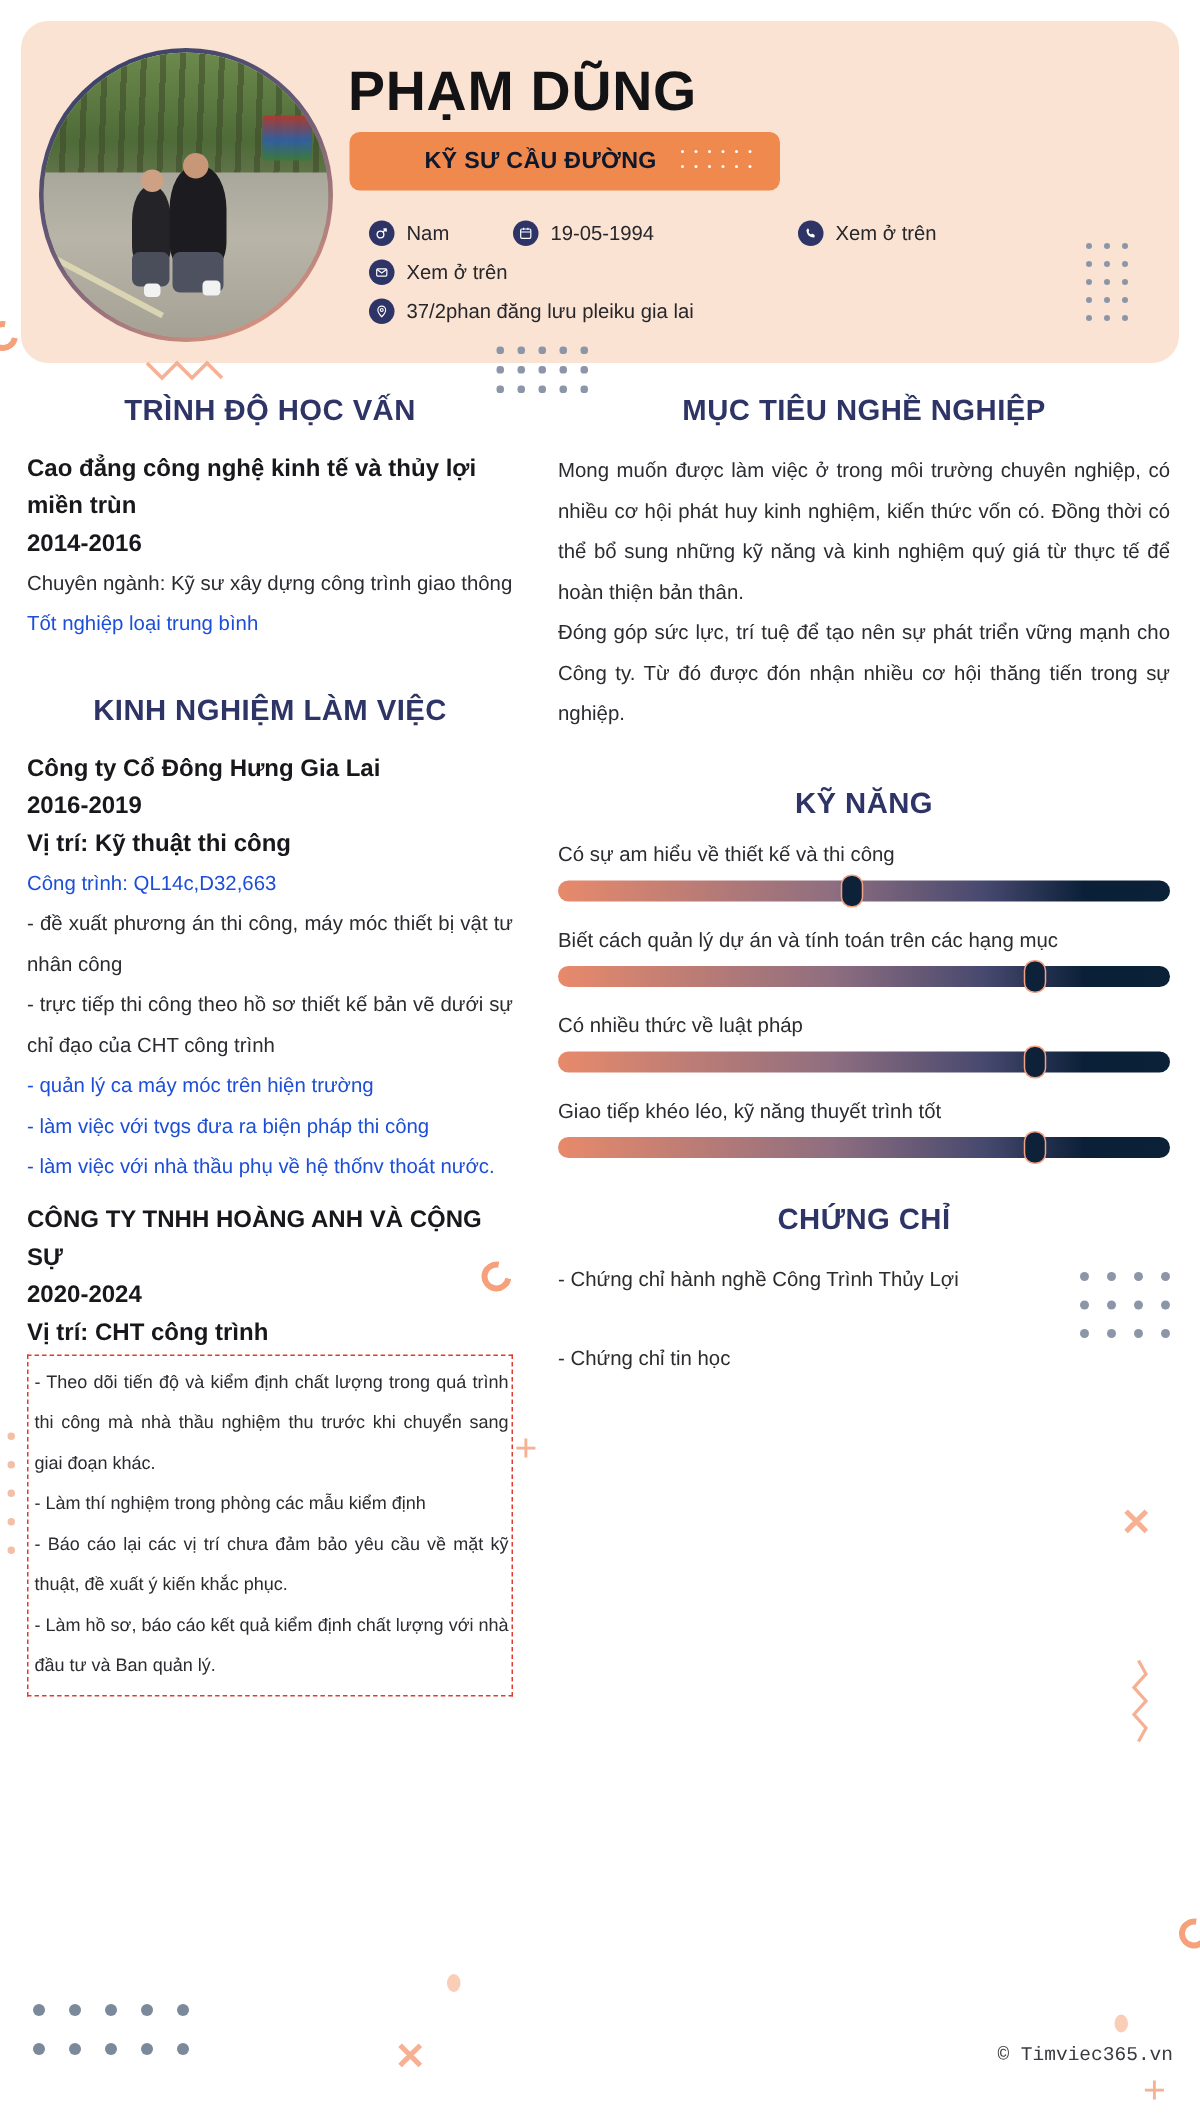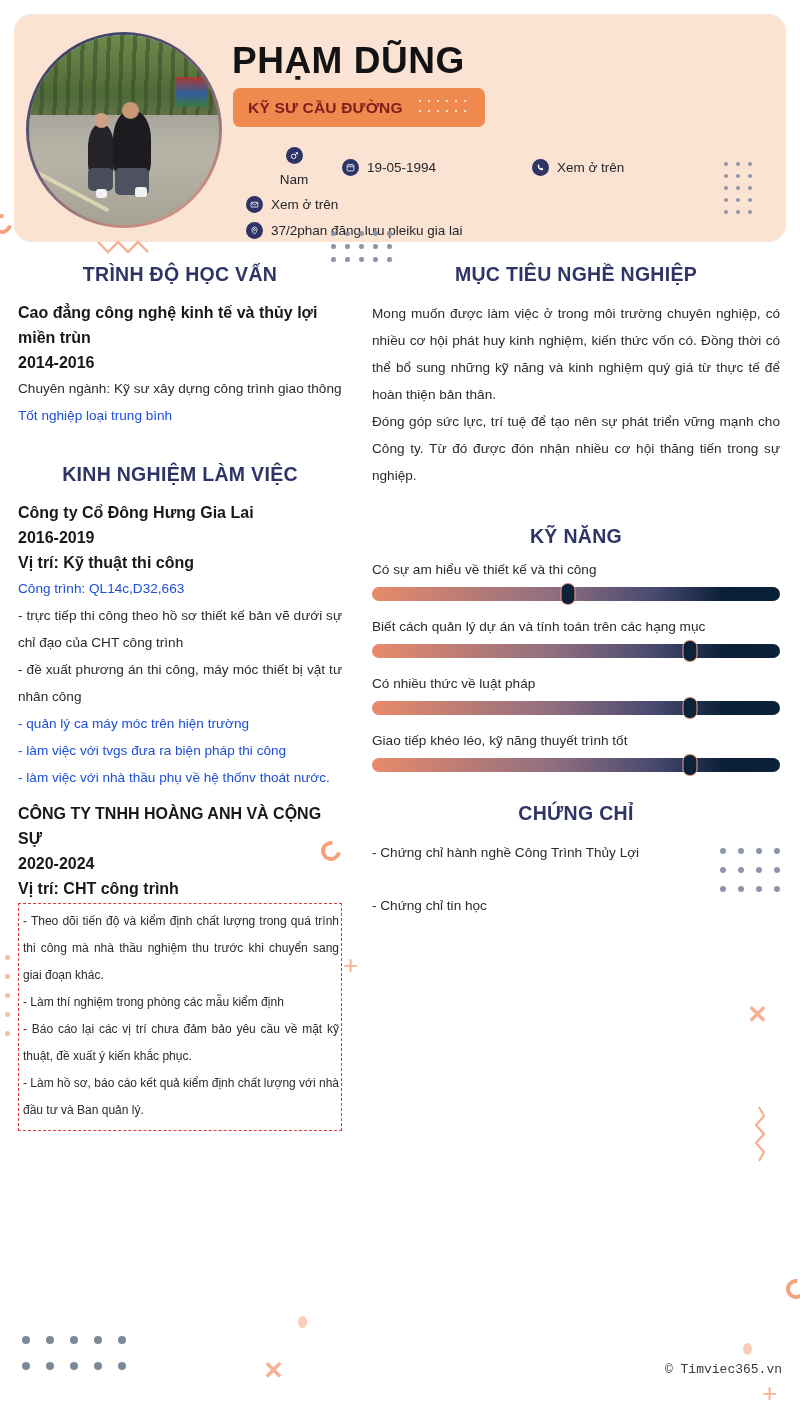--- a/index.html
+++ b/index.html
@@ -62,30 +62,31 @@
   }
   .title-badge {
     position: absolute; left: 219px; top: 74px;
     height: 39px; min-width: 240px;
     background: #F0894E;
     border-radius: 7px;
     display: flex; align-items: center; gap: 16px;
     padding: 0 15px;
   }
   .title-badge .t {
-    color: #7f1d1d; font-weight: 700; font-size: 15.5px; letter-spacing: .2px;
+    color: #0f172a; font-weight: 700; font-size: 15.5px; letter-spacing: .2px;
     white-space: nowrap;
+    margin-left: 35px;
   }
   .badge-dots { display:grid; grid-template-columns: repeat(6, 6px); grid-auto-rows: 6px; gap: 4px 3px; }
   .badge-dots i { width:2.6px; height:2.6px; border-radius:50%; background:#ffffff; display:block; }
 
   .contact-grid { position:absolute; left: 232px; top: 133px; width: 460px; }
   .c-row { display:flex; align-items:center; margin-bottom: 9px; }
   .c-item { display:flex; align-items:center; gap:8px; font-size:13.5px; color:#26262b; }
-  .c-item.gender { width: 96px; flex-direction: column; }
+  .c-item.gender { width: 96px; }
   .c-item.dob { width: 190px; }
   .ic {
     width: 17px; height: 17px; border-radius: 50%;
     background: #2E3566; color:#fff;
     display:flex; align-items:center; justify-content:center;
     font-size: 9px; line-height:1; flex: 0 0 auto;
   }
   .ic svg { display:block; }
 
   .hdr-dots {
@@ -364,22 +365,22 @@
     <div class="body-text">Chuyên ngành: Kỹ sư xây dựng công trình giao thông</div>
     <div class="plain-line">Tốt nghiệp loại trung bình</div>
 
     <h2 class="sec spaced">KINH NGHIỆM LÀM VIỆC</h2>
 
     <div>
       <div class="bold-line">Công ty Cổ Đông Hưng Gia Lai</div>
       <div class="bold-line">2016-2019</div>
       <div class="bold-line">Vị trí: Kỹ thuật thi công</div>
       <div class="plain-line">Công trình: QL14c,D32,663</div>
+      <div class="body-text">- đề xuất phương án thi công, máy móc thiết bị vật tư nhân công</div>
       <div class="body-text">- trực tiếp thi công theo hồ sơ thiết kế bản vẽ dưới sự chỉ đạo của CHT công trình</div>
-      <div class="body-text">- đề xuất phương án thi công, máy móc thiết bị vật tư nhân công</div>
       <div class="plain-line">- quản lý ca máy móc trên hiện trường</div>
       <div class="plain-line">- làm việc với tvgs đưa ra biện pháp thi công</div>
       <div class="plain-line">- làm việc với nhà thầu phụ về hệ thốnv thoát nước.</div>
     </div>
 
     <div style="height:10px"></div>
 
     <div>
       <div class="bold-line">CÔNG TY TNHH HOÀNG ANH VÀ CỘNG SỰ</div>
       <div class="bold-line">2020-2024</div>

